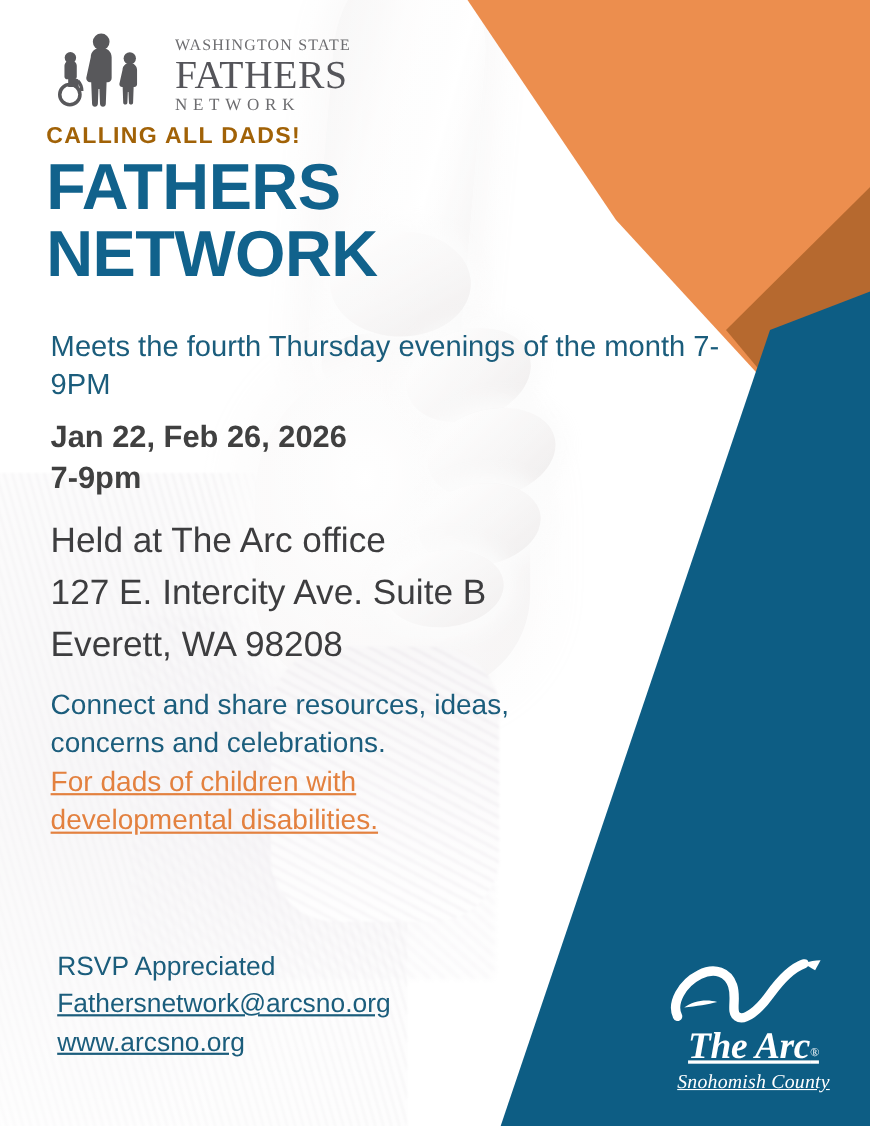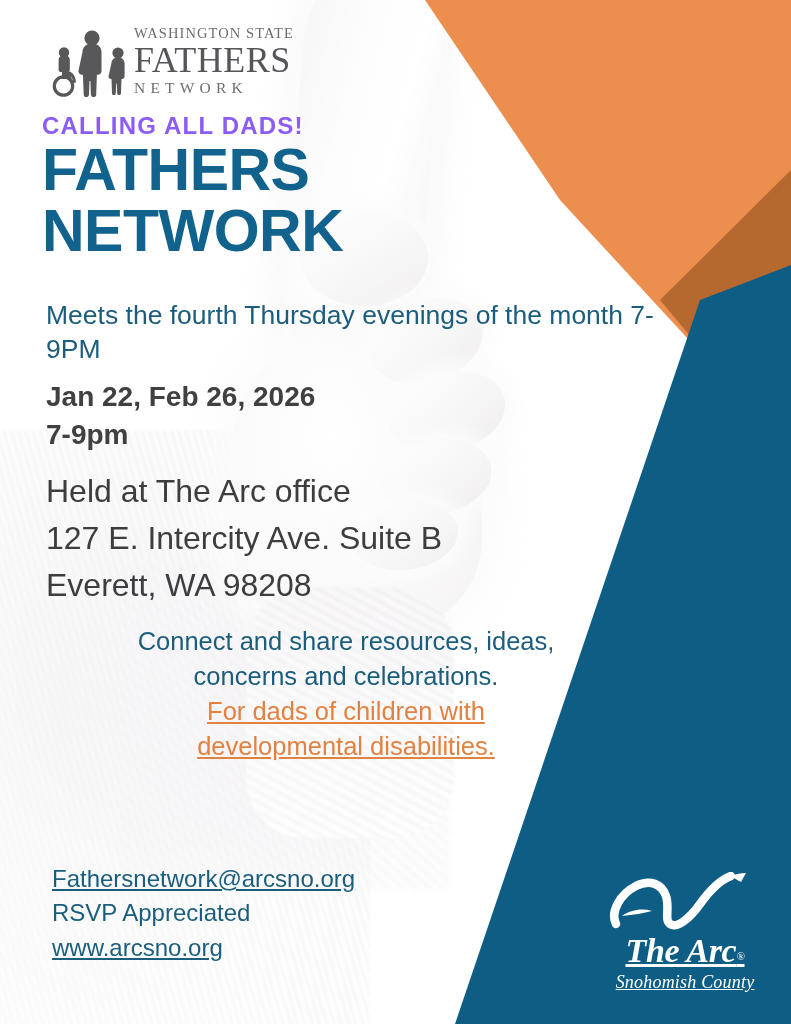--- a/index.html
+++ b/index.html
@@ -138,22 +138,22 @@
     position: absolute;
     inset: 0;
   }
 
   
   .wsfn-logo {
     position: absolute;
     left: 52px;
     top: 26px;
     display: flex;
-    align-items: flex-start;
-    gap: 0;
+    align-items: flex-end;
+    gap: 25px;
   }
   .wsfn-figures { flex: 0 0 auto; }
   .wsfn-text {
     display: flex;
     flex-direction: column;
     line-height: 1;
     color: #5b5b5e;
     font-family: "Liberation Serif", serif;
   }
   .wsfn-l1 {
@@ -172,24 +172,24 @@
     letter-spacing: 5.2px;
     margin-top: 2px;
     color: #6d6d70;
   }
 
   
   .kicker {
     position: absolute;
     left: 42px;
     top: 112px;
-    font-size: 24px;
+    font-size: 21px;
     font-weight: bold;
     letter-spacing: 1.2px;
-    color: #8b5cf6;
+    color: #a16207;
   }
   .title {
     position: absolute;
     left: 42px;
     top: 140px;
     font-size: 59px;
     font-weight: bold;
     line-height: 1.04;
     letter-spacing: -0.5px;
     color: #11628c;
@@ -229,21 +229,20 @@
   .address .ln { display: block; }
 
   .blurb {
     position: absolute;
     left: 46px;
     top: 624px;
     width: 600px;
     font-size: 25.5px;
     line-height: 1.37;
     font-weight: 500;
-    text-align: center;
   }
   .blurb .blue { color: #1b5d7c; display: block; }
   .blurb .orange { color: #e3813f; display: block; text-decoration: underline; }
 
   
   .contact {
     position: absolute;
     left: 52px;
     top: 862px;
     font-size: 24px;
@@ -361,22 +360,22 @@
     </div>
 
     <div class="blurb">
       <span class="blue">Connect and share resources, ideas,</span>
       <span class="blue">concerns and celebrations.</span>
       <span class="orange">For dads of children with</span>
       <span class="orange">developmental disabilities.</span>
     </div>
 
     <div class="contact">
+      <span class="ln">RSVP Appreciated</span>
       <span class="ln link">Fathersnetwork@arcsno.org</span>
-      <span class="ln">RSVP Appreciated</span>
       <span class="ln link">www.arcsno.org</span>
     </div>
 
     <div class="arc-logo">
       <span class="arc-swoosh">
         <svg width="150" height="60" viewBox="0 0 150 60" xmlns="http://www.w3.org/2000/svg">
           <path d="M16 52 C10 40 20 22 36 14 C50 7 62 12 66 24 C70 36 64 48 70 52 C77 57 90 46 100 32 C110 18 120 8 131 4" fill="none" stroke="#ffffff" stroke-width="8.5" stroke-linecap="round"></path>
           <path d="M131 4 C136 2 141 1 146 1 L141 10 C137 8 134 6 131 4 Z" fill="#ffffff"></path>
           <path d="M22 44 C30 38 42 36 52 39 C44 41 33 43 22 44 Z" fill="#ffffff"></path>
         </svg>

